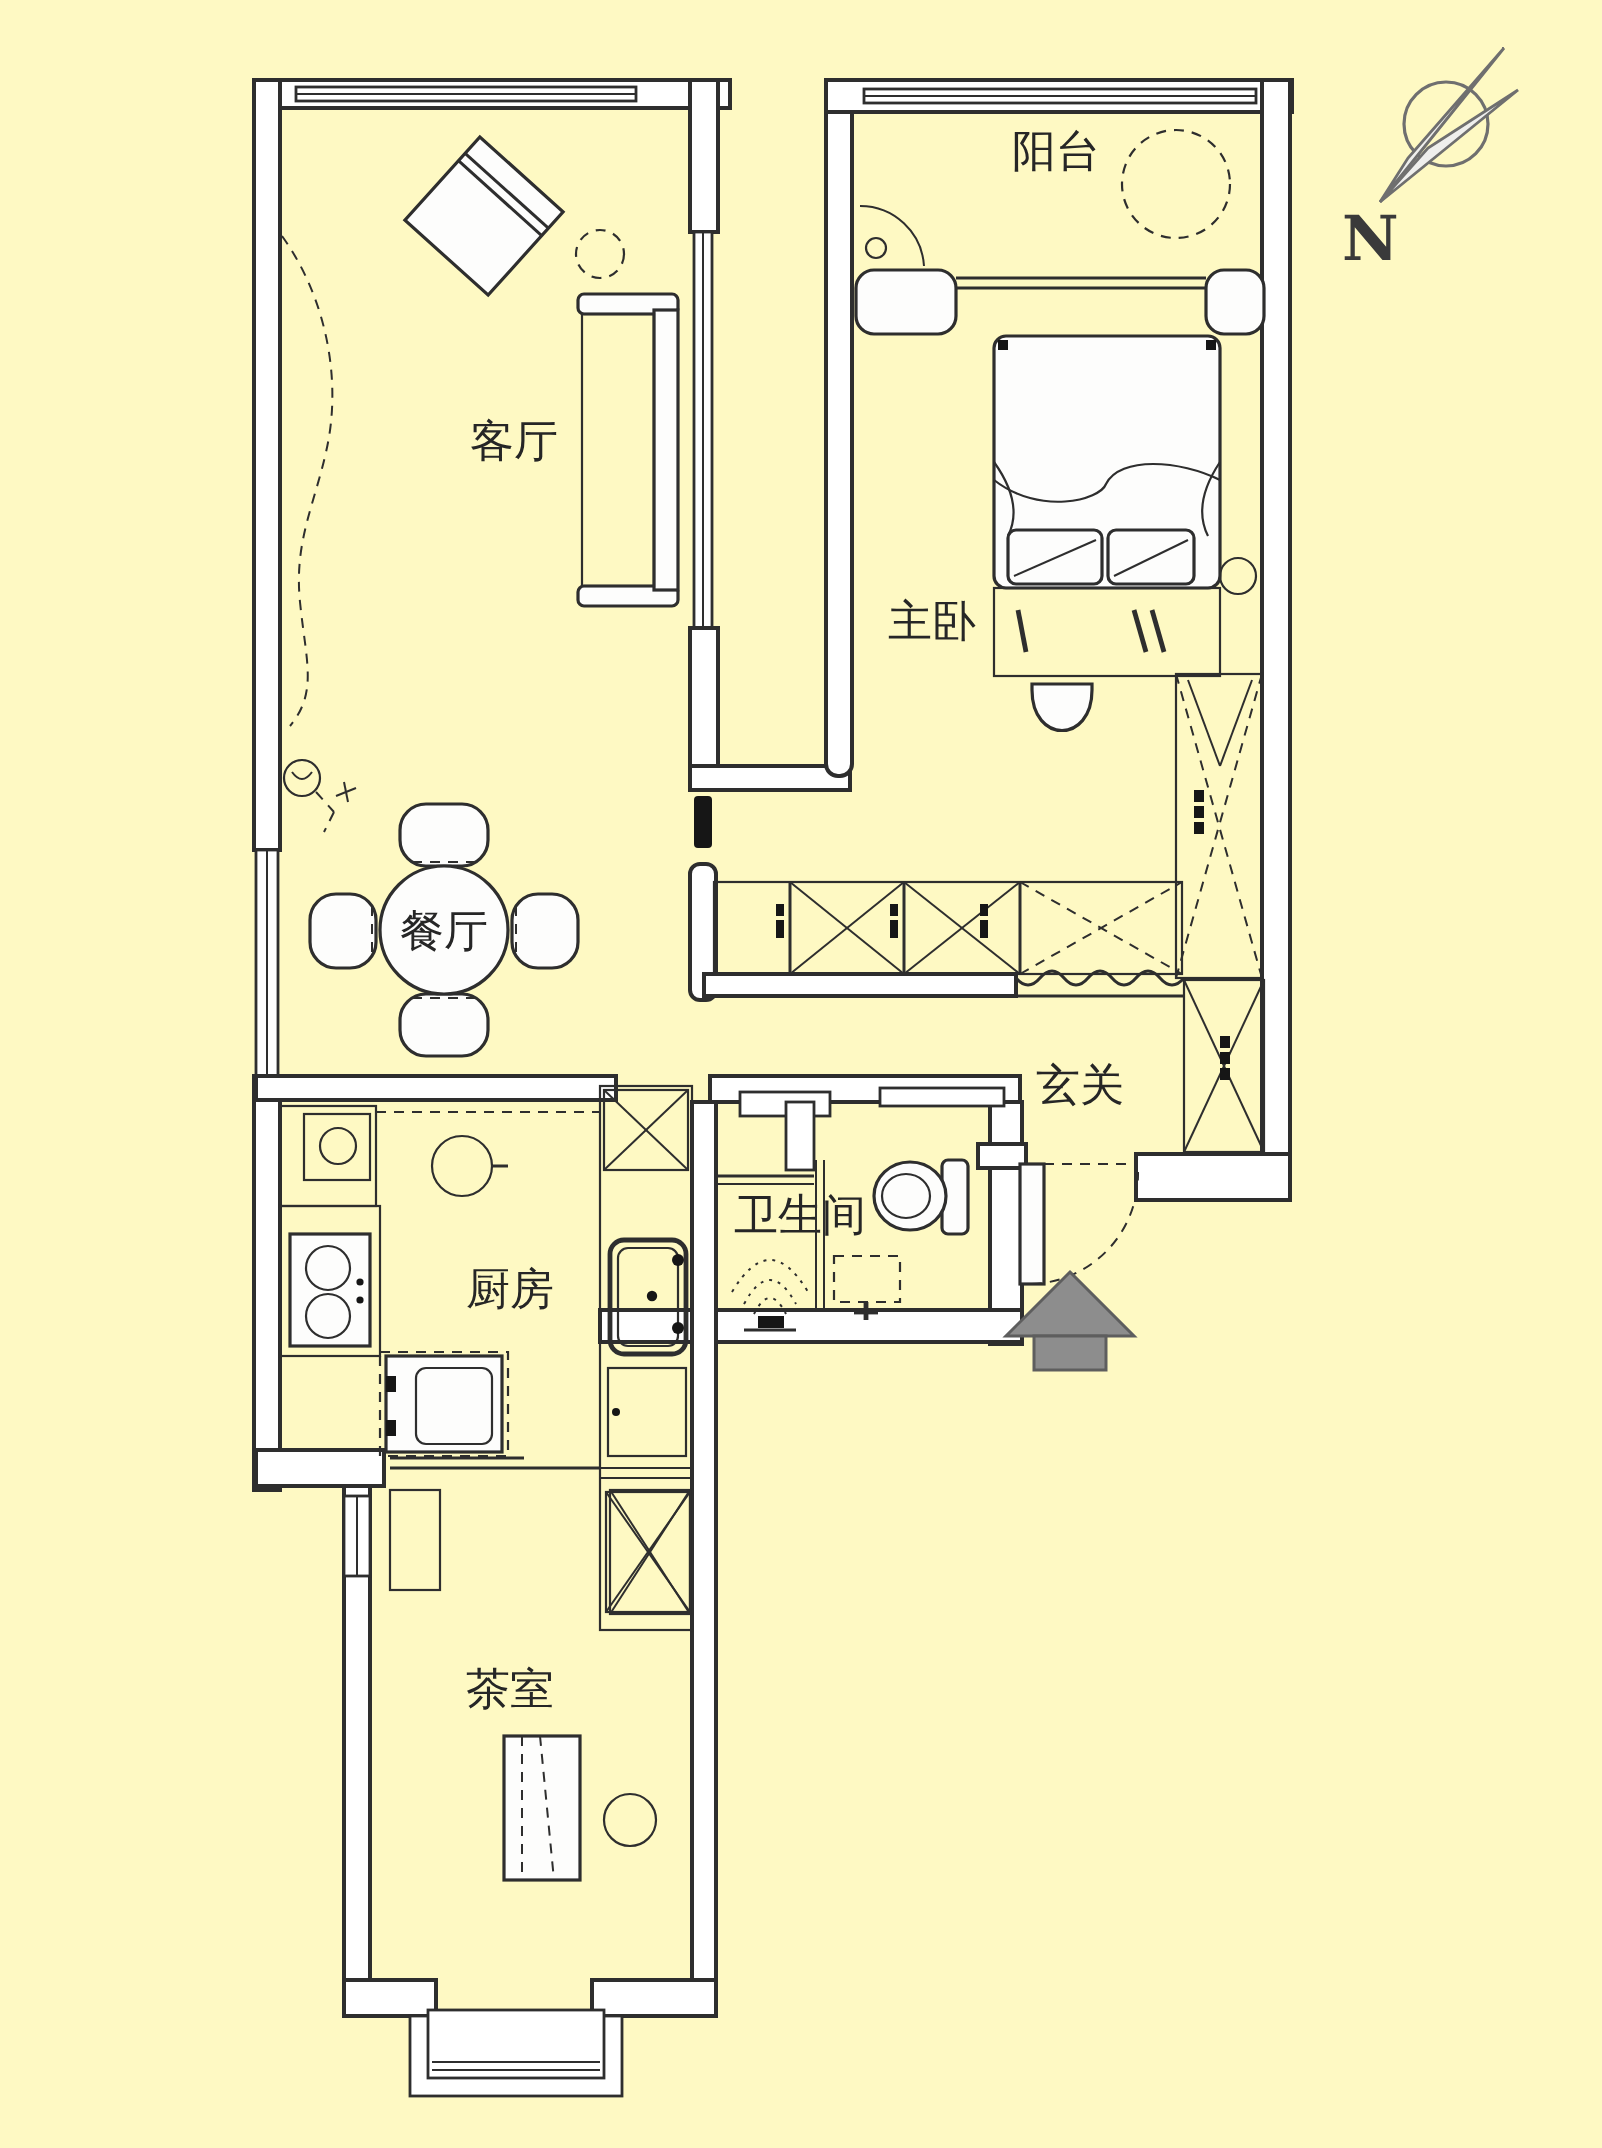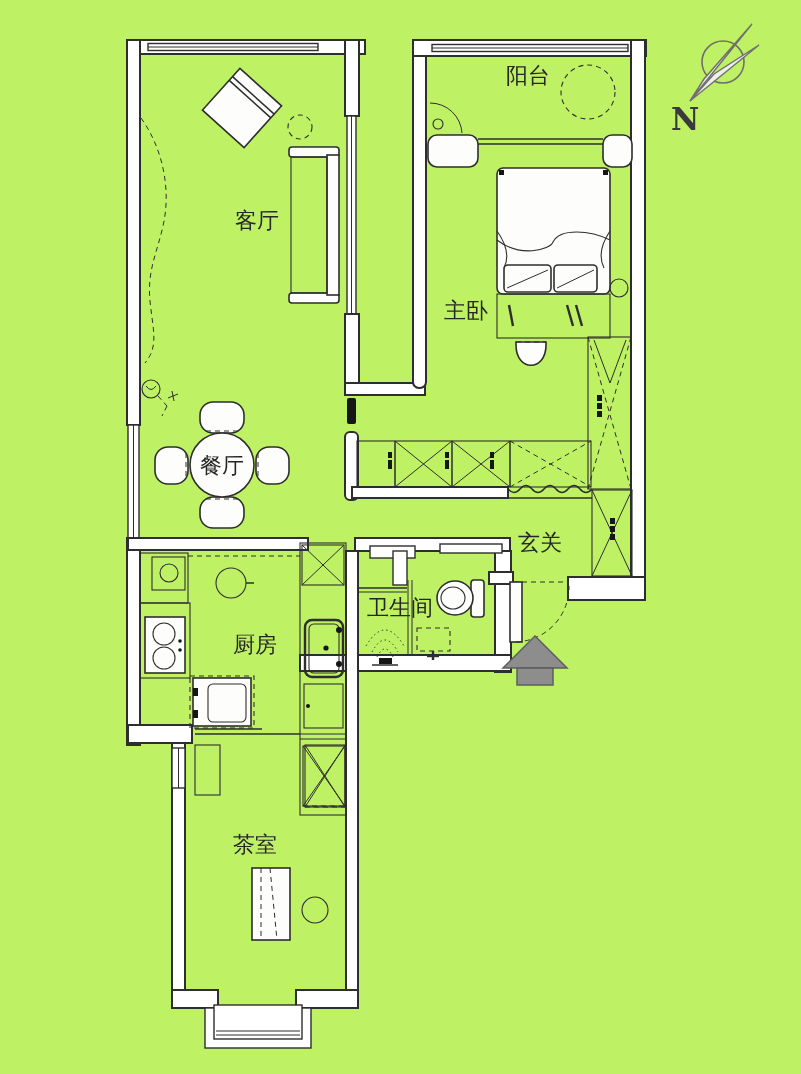--- a/index.html
+++ b/index.html
@@ -1,17 +1,17 @@
 <!DOCTYPE html>
 <html><head>
 <meta charset="utf-8">
 <style>
   html,body{margin:0;padding:0;}
   body{background:#e9e9e7;font-family:"DejaVu Sans",sans-serif;}
-  .canvas{position:relative;width:801px;height:1074px;background:#bef264;overflow:hidden;}
+  .canvas{position:relative;width:801px;height:1074px;background:#fef9c3;overflow:hidden;}
   svg{position:absolute;left:0;top:0;}
   .wall{fill:#ffffff;stroke:#2e2e2e;stroke-width:2;}
   .wallthin{fill:#ffffff;stroke:#2e2e2e;stroke-width:1.4;}
   .ln{stroke:#2e2e2e;stroke-width:1.5;fill:none;}
   .ln2{stroke:#2e2e2e;stroke-width:2.4;fill:none;}
   .thin{stroke:#2e2e2e;stroke-width:1;fill:none;}
   .dash{stroke-dasharray:5 4;}
   .dot{stroke-dasharray:1.5 3;}
   .furn{fill:#fdfdfc;stroke:#2e2e2e;stroke-width:1.6;}
   .furnthin{fill:none;stroke:#2e2e2e;stroke-width:1.1;}

